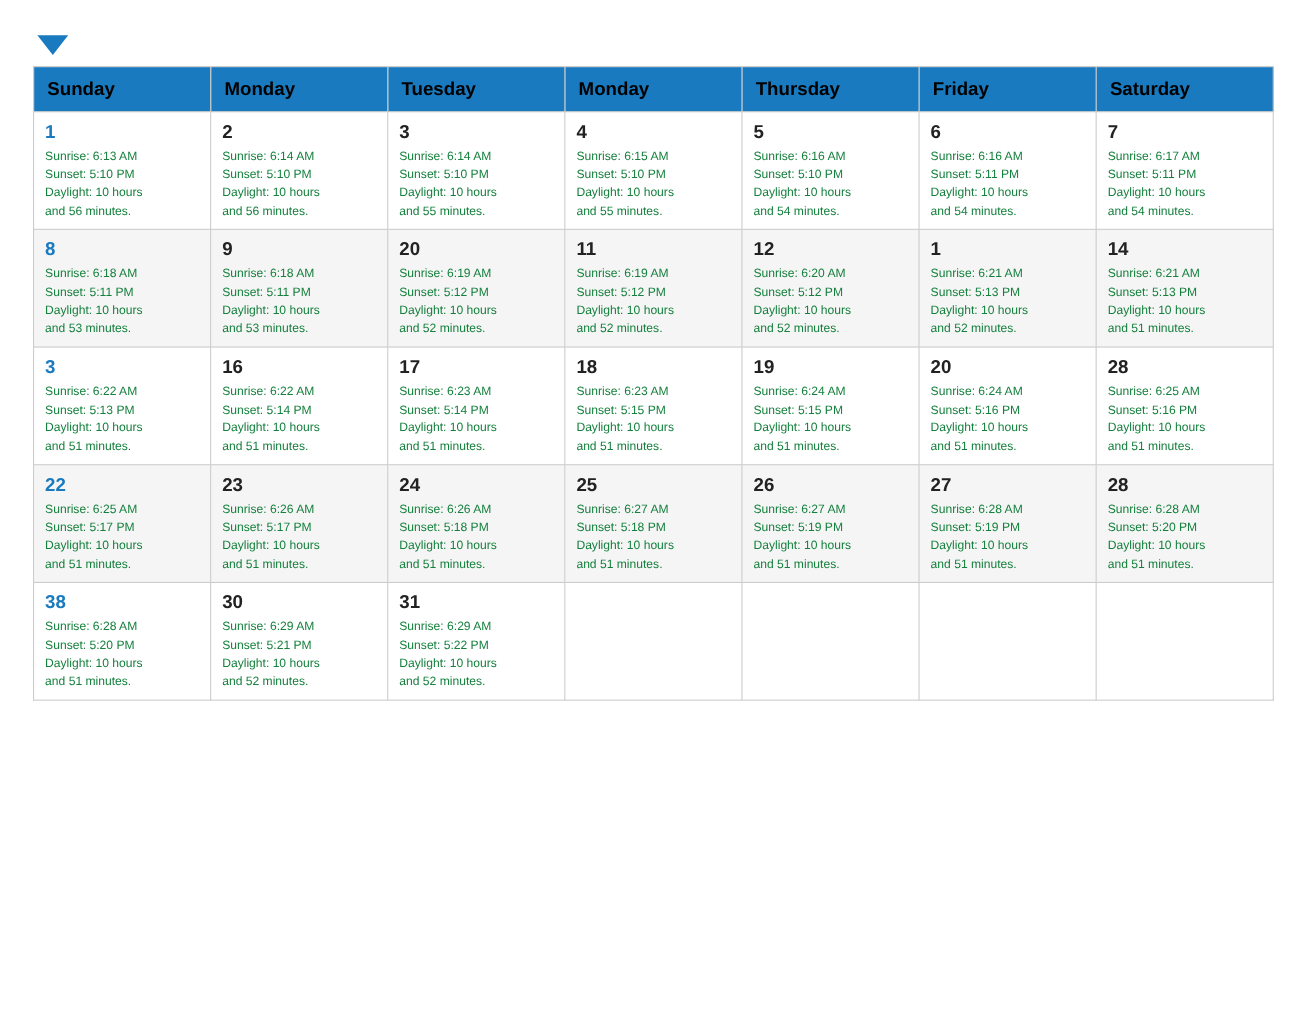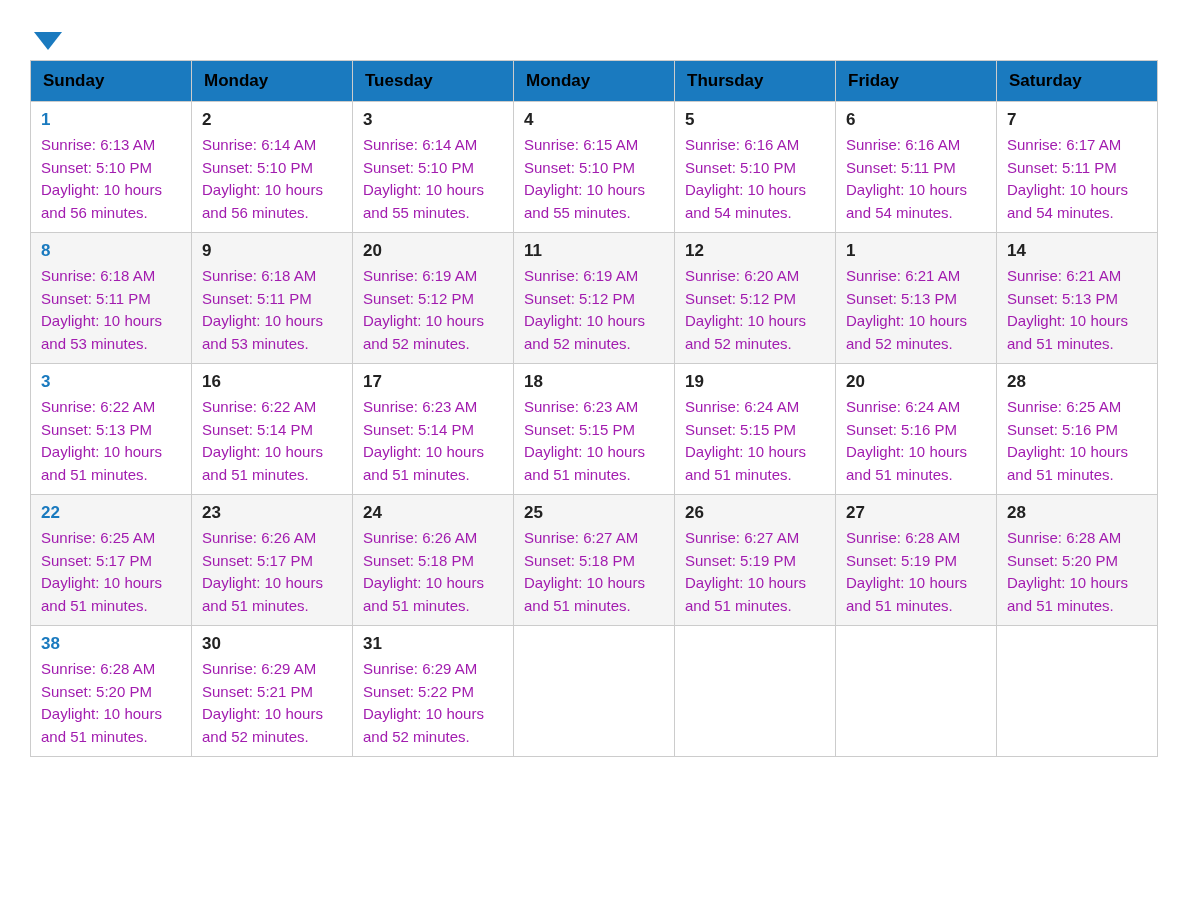--- a/index.html
+++ b/index.html
@@ -82,22 +82,22 @@
     .calendar tr:nth-child(even) td {
       background: #f5f5f5;
     }
     .day-number {
       font-size: 17px;
       font-weight: bold;
       color: #222;
       margin-bottom: 4px;
     }
     .day-info {
-      font-size: 15px;
-      color: #a21caf;
+      font-size: 11px;
+      color: #15803d;
       line-height: 1.5;
     }
     .empty-cell {
       background: #fff !important;
     }
     .calendar tbody tr td:first-child .day-number {
       color: #1a7abf;
     }
   </style>
 </head>

